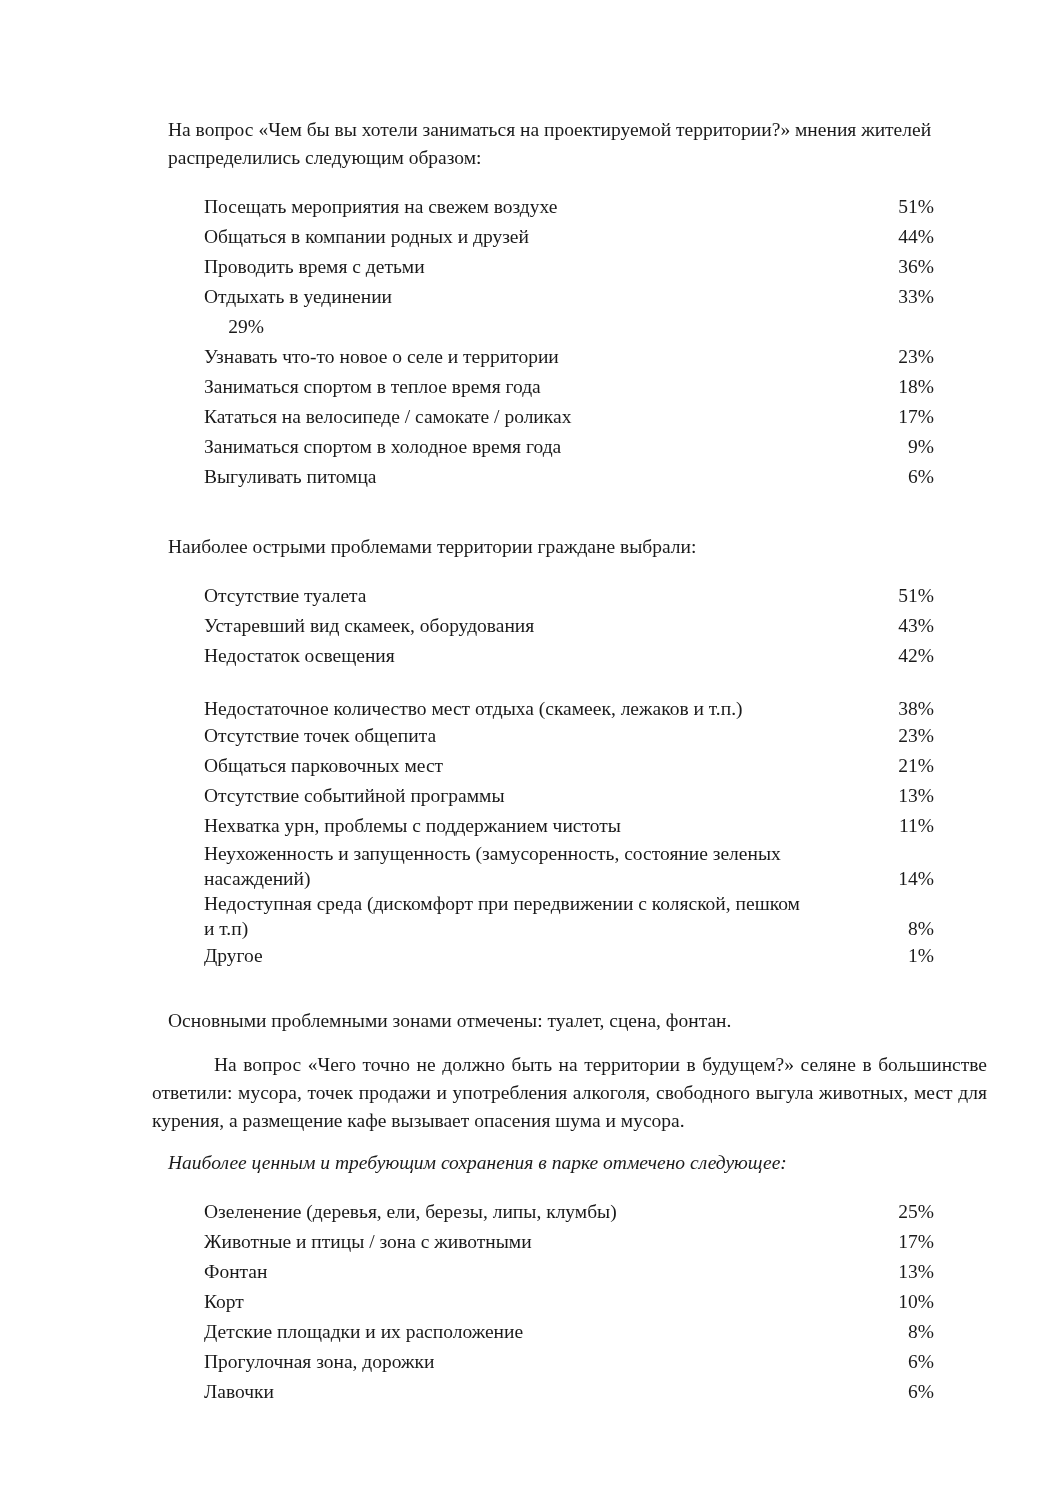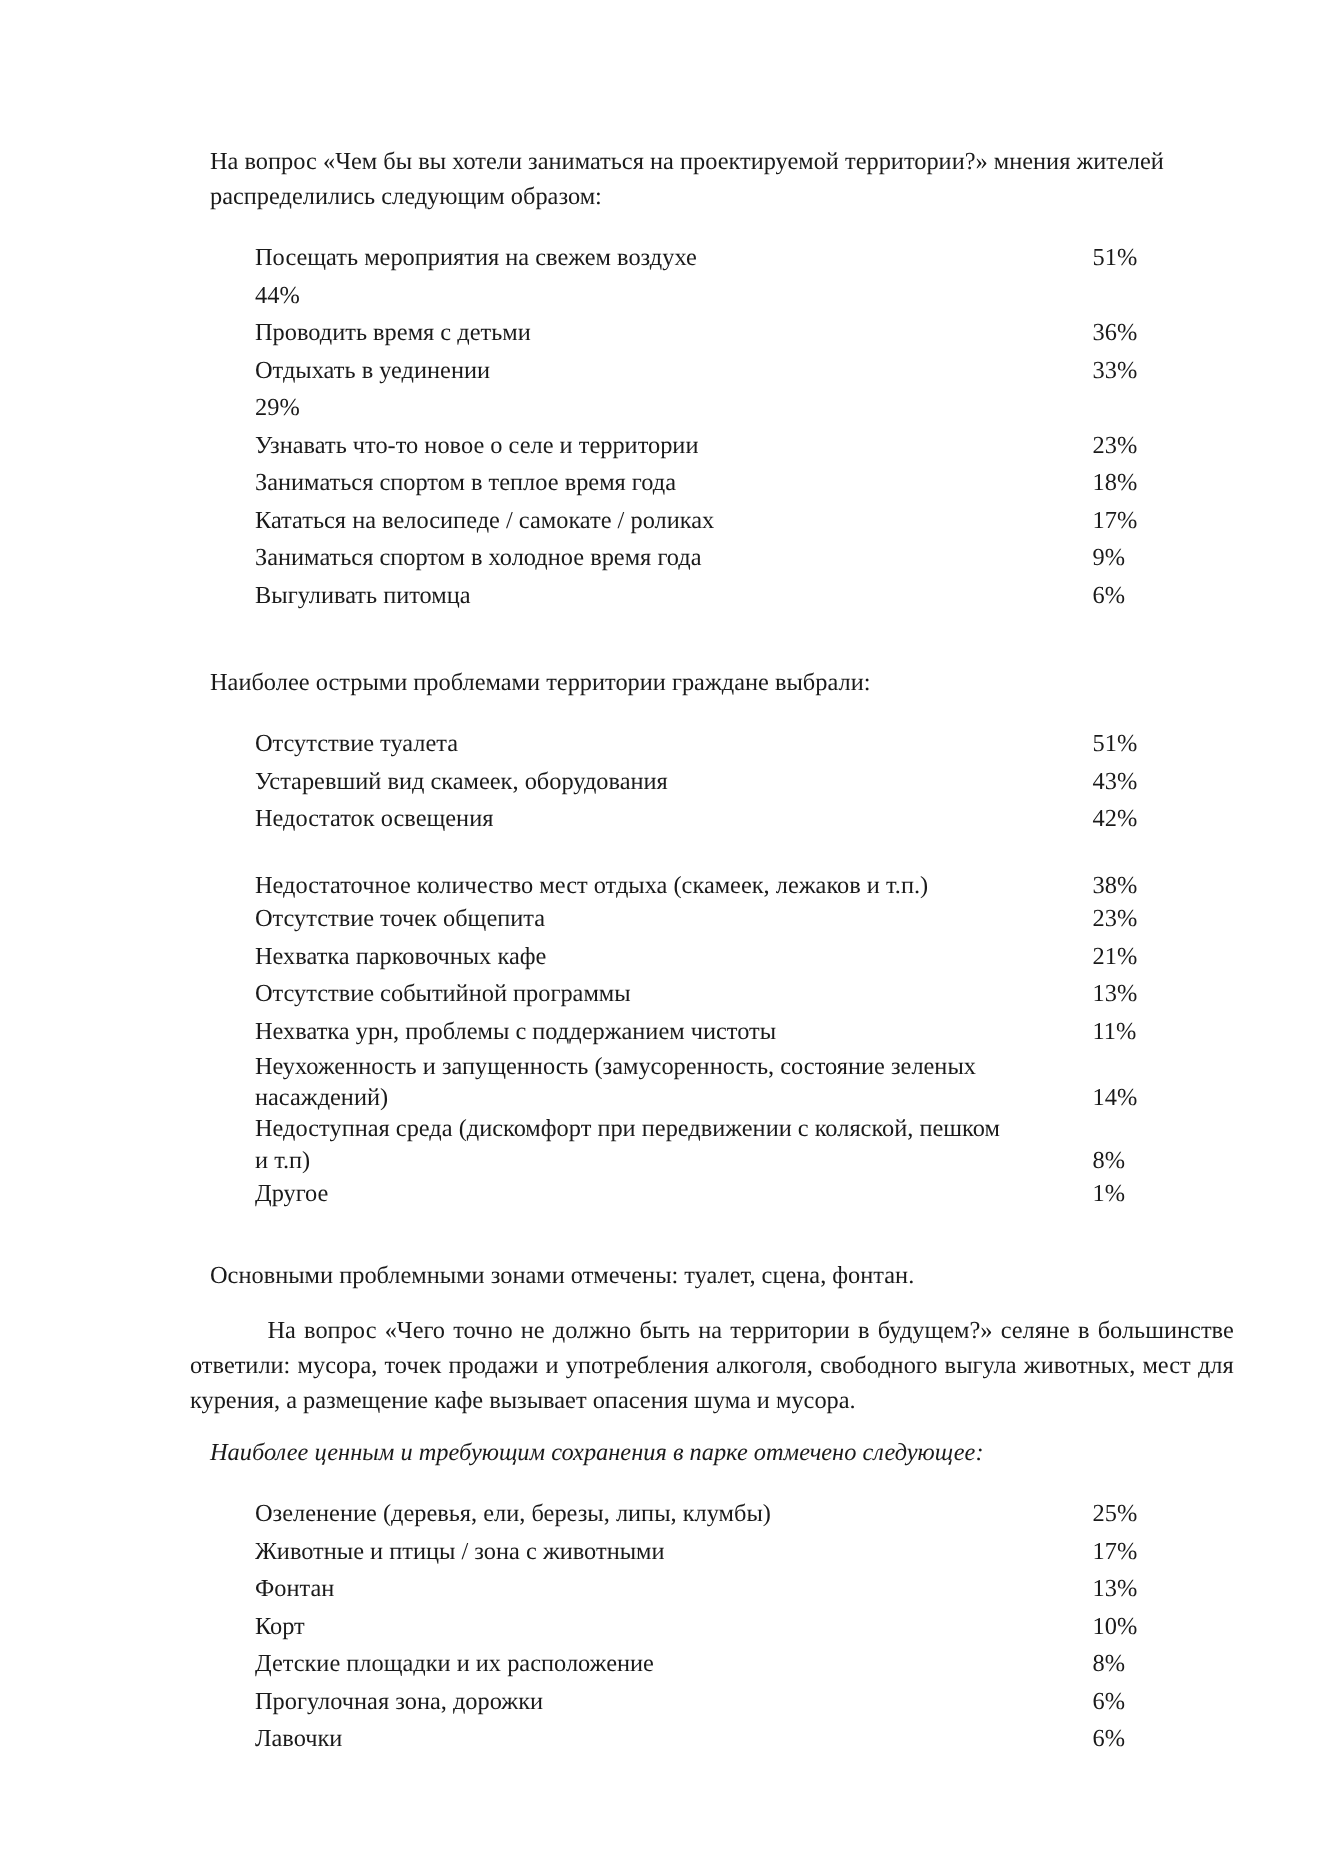--- a/index.html
+++ b/index.html
@@ -44,38 +44,40 @@
       display: flex;
       justify-content: space-between;
       align-items: flex-end;
       line-height: 25px;
     }
     .row .label {
       flex: 0 1 600px;
     }
     .row .value {
       flex: 0 0 60px;
+      text-align: right;
     }
     .row.single { height: 30px; }
     .row.double { height: 50px; }
     .row.single .label, .row.single .value { line-height: 30px; }
   </style>
 </head>
 <body>
 
 <div class="page">
 
   <p class="para">На вопрос «Чем бы вы хотели заниматься на проектируемой территории?» мнения жителей распределились следующим образом:</p>
 
   <div class="list" style="margin-top:20px;">
     <div class="row single">
         <span class="label">Посещать мероприятия на свежем воздухе</span>
         <span class="value">51%</span>
       </div>
     <div class="row single">
+        <span class="label">Общаться в компании родных и друзей</span>
         <span class="value">44%</span>
       </div>
     <div class="row single">
         <span class="label">Проводить время с детьми</span>
         <span class="value">36%</span>
       </div>
     <div class="row single">
         <span class="label">Отдыхать в уединении</span>
         <span class="value">33%</span>
       </div>
@@ -121,21 +123,21 @@
       </div>
     <div class="row double">
         <span class="label">Недостаточное количество мест отдыха (скамеек, лежаков и т.п.)</span>
         <span class="value">38%</span>
       </div>
     <div class="row single">
         <span class="label">Отсутствие точек общепита</span>
         <span class="value">23%</span>
       </div>
     <div class="row single">
-        <span class="label">Нехватка парковочных кафе</span>
+        <span class="label">Общаться парковочных мест</span>
         <span class="value">21%</span>
       </div>
     <div class="row single">
         <span class="label">Отсутствие событийной программы</span>
         <span class="value">13%</span>
       </div>
     <div class="row single">
         <span class="label">Нехватка урн, проблемы с поддержанием чистоты</span>
         <span class="value">11%</span>
       </div>

